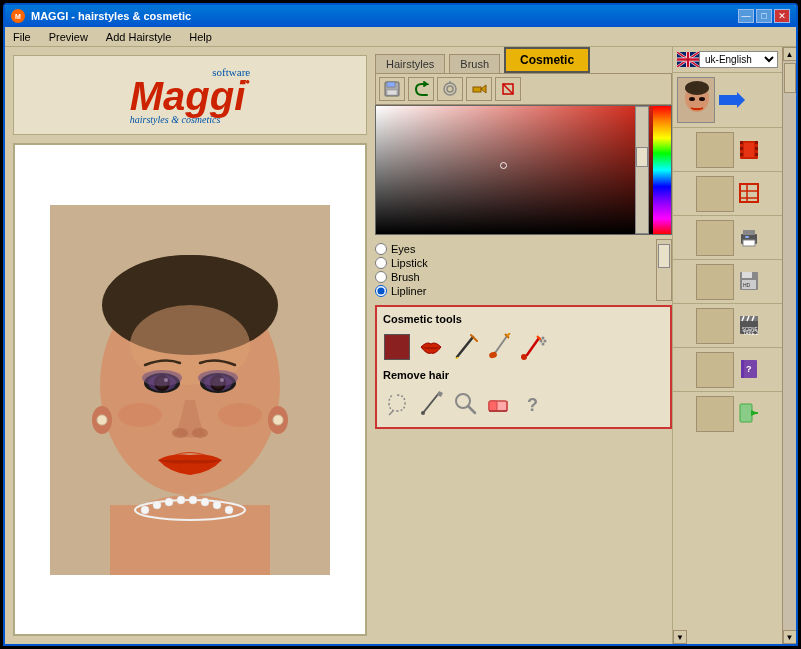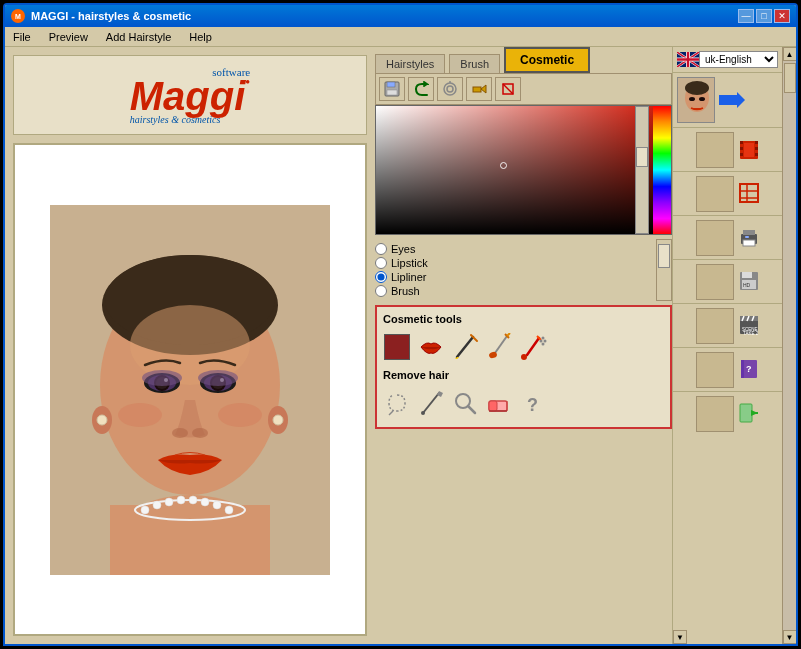--- a/index.html
+++ b/index.html
@@ -512,26 +512,26 @@
           <div class="radio-group" style="flex:1;">
             <label class="radio-item">
               <input type="radio" class="radio-input" name="cosmetic-type" style="">
               <span>Eyes</span>
             </label>
             <label class="radio-item">
               <input type="radio" class="radio-input" name="cosmetic-type" style="">
               <span>Lipstick</span>
             </label>
             <label class="radio-item">
+              <input type="radio" class="radio-input" name="cosmetic-type" style="">
+              <span>Brush</span>
+            </label>
+            <label class="radio-item">
               <input type="radio" class="radio-input" name="cosmetic-type" checked="" style="">
               <span>Lipliner</span>
-            </label>
-            <label class="radio-item">
-              <input type="radio" class="radio-input" name="cosmetic-type" style="">
-              <span>Brush</span>
             </label>
           </div>
 
           <div style="width:16px; background:#d4c9a8; border:1px solid #a09070; display:flex; flex-direction:column; align-items:center; justify-content:flex-start; padding-top:4px;">
             <div style="width:12px; height:24px; background:#e8e0c8; border:1px solid #888;"></div>
           </div>
         </div>
 
         <div class="cosmetic-tools-box" style="margin-top:4px;">
           <div class="cosmetic-tools-title">Cosmetic tools</div>

